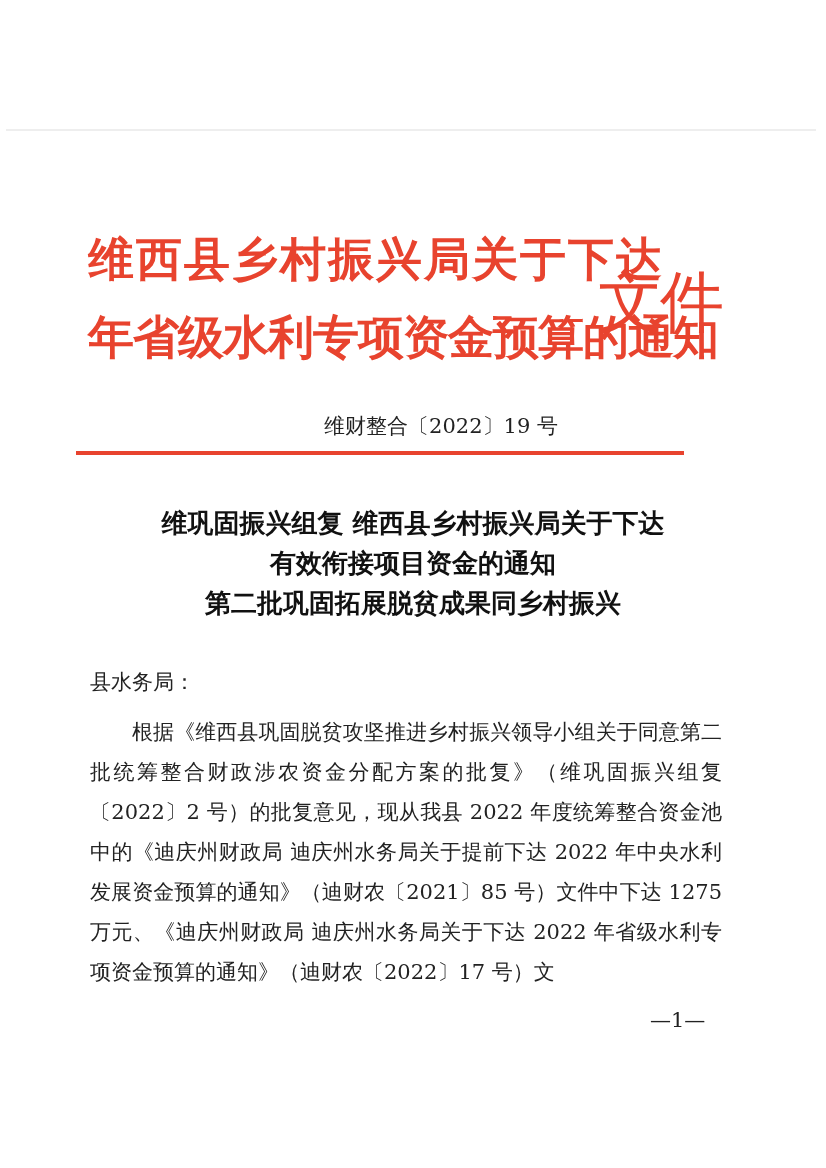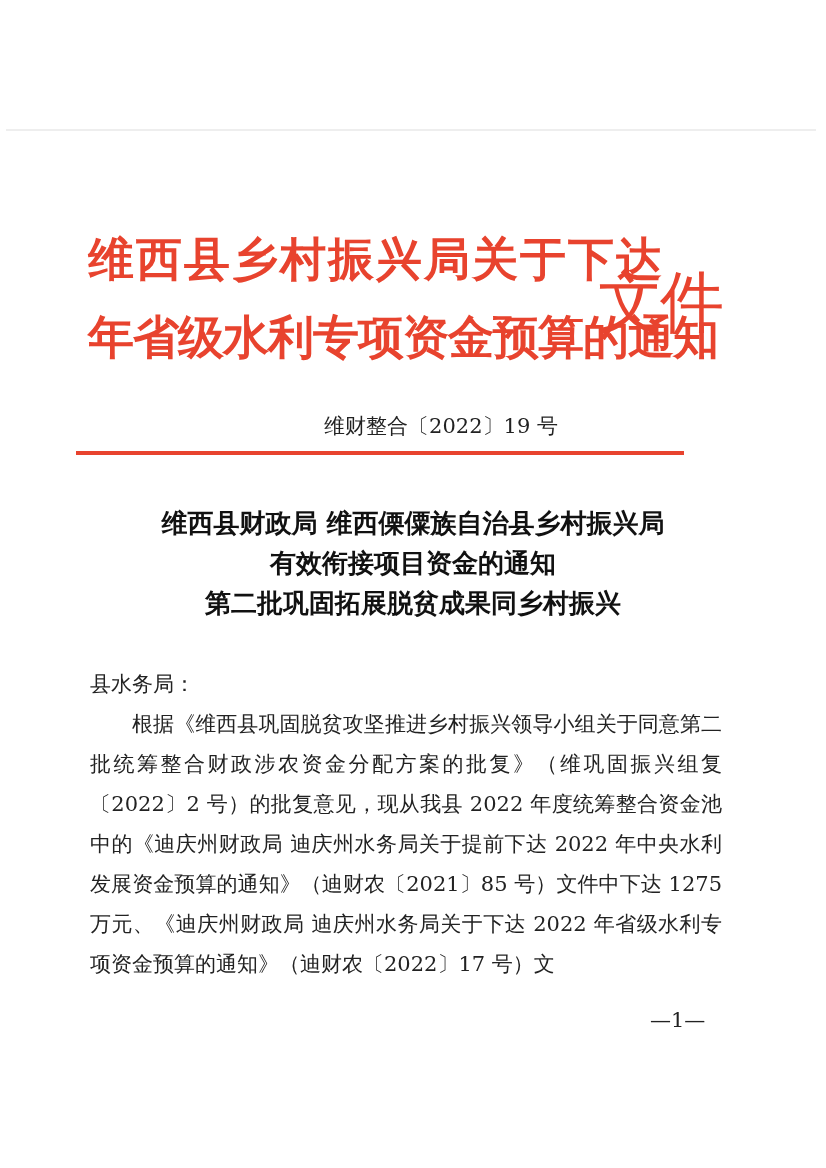--- a/index.html
+++ b/index.html
@@ -11,40 +11,40 @@
     .masthead { position: absolute; left: 88px; top: 222px; width: 620px; height: 150px; }
     .mh-line { position: absolute; left: 0; font-family: "DejaVu Serif", serif; font-weight: bold; color: #e8432e; font-size: 46px; line-height: 54px; white-space: nowrap; }
     .mh-line1 { top: 10px; letter-spacing: 2px; }
     .mh-line2 { top: 88px; letter-spacing: -1px; }
     .mh-suffix { position: absolute; left: 510px; top: 42px; font-family: "DejaVu Serif", serif; color: #e8432e; font-size: 64px; line-height: 76px; white-space: nowrap; letter-spacing: -2px; transform: scaleY(1.05); }
     .docnum { position: absolute; left: 0; width: 826px; top: 412px; text-align: center; font-size: 21px; line-height: 28px; color: #222; margin-left: 28px; }
     .redrule { position: absolute; left: 76px; width: 608px; top: 451px; height: 4px; background: #e8432e; }
     .title { position: absolute; left: 0; width: 826px; top: 503px; text-align: center; font-weight: bold; font-size: 26px; line-height: 40px; color: #111; }
     .title div { white-space: nowrap; }
     .body { position: absolute; left: 90px; width: 632px; top: 664px; font-size: 21px; line-height: 40px; color: #222; }
-    .addressee { white-space: nowrap; }
-    .para { text-indent: 42px; text-align: justify; }
+    .addressee { white-space: nowrap; font-family: Liberation Mono, monospace; }
+    .para { text-indent: 42px; text-align: justify; margin-top: 8px; }
     .pageno { position: absolute; left: 650px; top: 1008px; font-size: 21px; color: #222; white-space: nowrap; }
   </style>
 </head>
 <body>
 
 <div class="scanline"></div>
 
 <div class="masthead">
   <div class="mh-line mh-line1">维西县乡村振兴局关于下达</div>
   <div class="mh-line mh-line2">年省级水利专项资金预算的通知</div>
   <div class="mh-suffix">文件</div>
 </div>
 
 <div class="docnum">维财整合〔2022〕19 号</div>
 <div class="redrule"></div>
 
 <div class="title">
-  <div>维西县财政局  维西傈僳族自治县乡村振兴局</div>
+  <div>维巩固振兴组复  维西县乡村振兴局关于下达</div>
   <div>有效衔接项目资金的通知</div>
   <div>第二批巩固拓展脱贫成果同乡村振兴</div>
 </div>
 
 <div class="body">
   <div class="addressee">县水务局：</div>
   <div class="para">根据《维西县巩固脱贫攻坚推进乡村振兴领导小组关于同意第二批统筹整合财政涉农资金分配方案的批复》（维巩固振兴组复〔2022〕2 号）的批复意见，现从我县 2022 年度统筹整合资金池中的《迪庆州财政局  迪庆州水务局关于提前下达 2022 年中央水利发展资金预算的通知》（迪财农〔2021〕85 号）文件中下达 1275 万元、《迪庆州财政局  迪庆州水务局关于下达 2022 年省级水利专项资金预算的通知》（迪财农〔2022〕17 号）文</div>
 </div>
 
 <div class="pageno">—1—</div>

